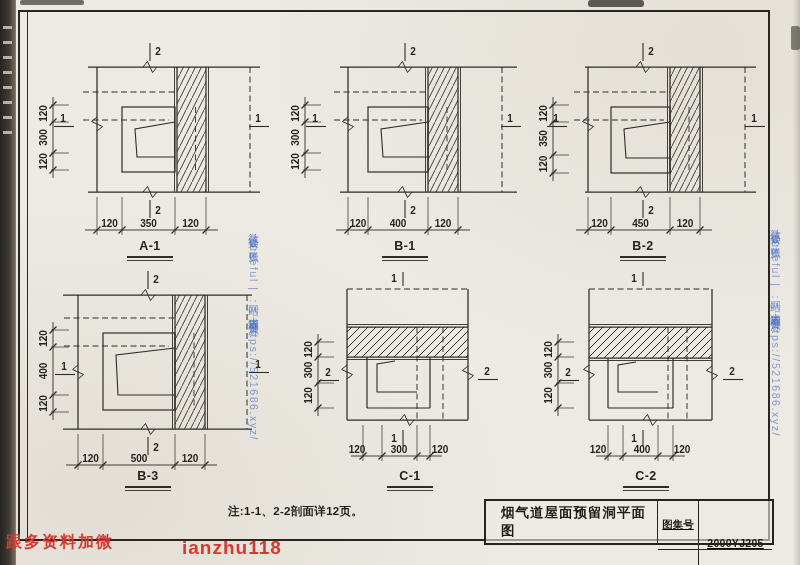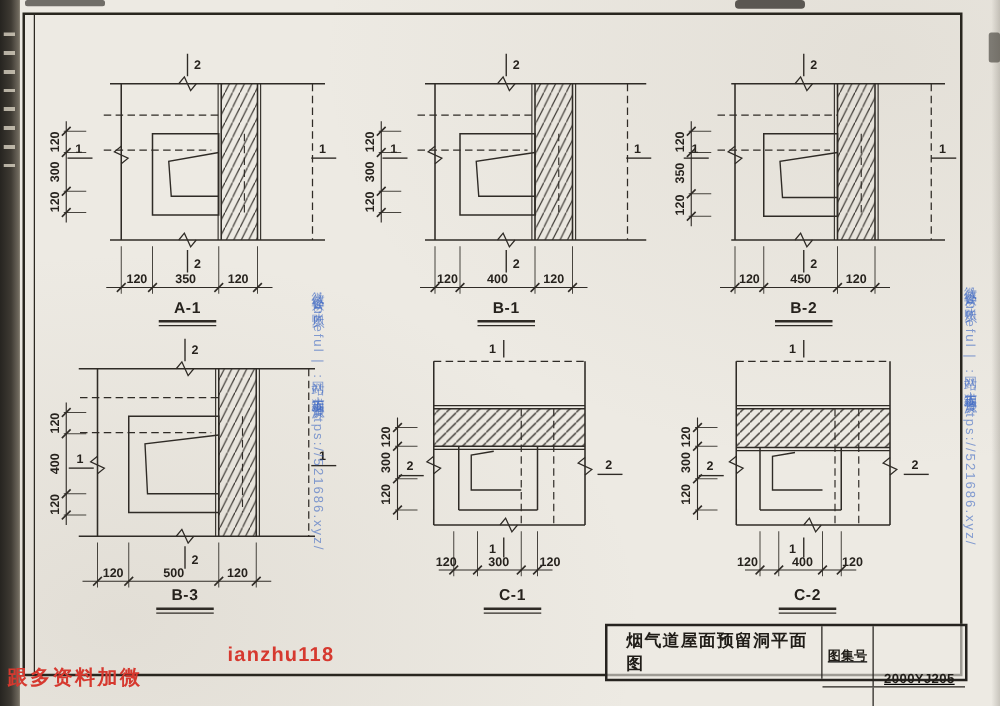--- a/index.html
+++ b/index.html
@@ -41,21 +41,21 @@
     font:700 10.5px "Liberation Sans",sans-serif;color:#201d18;}
   .tb-value{flex:1;display:flex;align-items:center;justify-content:center;
     font:700 10.5px "Liberation Sans",sans-serif;color:#201d18;letter-spacing:.3px;margin-top:36px;}
   
   .wm-col{writing-mode:vertical-rl;text-orientation:mixed;white-space:nowrap;overflow:hidden;
     font:400 10.5px "Liberation Sans",sans-serif;color:rgba(63,105,196,.62);letter-spacing:1.6px;}
   .wm-col-left{left:247px;top:225px;height:340px;}
   .wm-col-right{left:769px;top:221px;height:344px;}
   .wm-red{font-weight:700;color:#d6392f;}
   .wm-red-left{left:6px;top:532px;font-size:16px;letter-spacing:2px;}
-  .wm-red-center{left:182px;top:516px;font-size:16px;letter-spacing:1px;text-align:right;}
+  .wm-red-center{left:182px;top:537px;font-size:19px;letter-spacing:1px;text-align:right;}
 </style>
 </head>
 <body>
 
 <div id="scan">
 
   <div class="abs frame"></div>
   <div class="abs frame-inner-left"></div>
 
   <svg class="drawing" style="left:30px;top:38px;" width="245" height="232">
@@ -413,20 +413,21 @@
       <line x1="18.5" y1="120.5" x2="25.5" y2="113.5" class="ink" stroke-width="1.3"></line>
       <line x1="18.5" y1="145.5" x2="25.5" y2="138.5" class="ink" stroke-width="1.3"></line>
       <text x="16" y="83.5" class="dimtxt" text-anchor="middle" transform="rotate(-90 16 83.5)">120</text>
       <text x="16" y="104" class="dimtxt" text-anchor="middle" transform="rotate(-90 16 104)">300</text>
       <text x="16" y="129.5" class="dimtxt" text-anchor="middle" transform="rotate(-90 16 129.5)">120</text>
       <text x="110" y="214" class="titletxt" text-anchor="middle">C-2</text>
       <line x1="87" y1="221" x2="133" y2="221" class="ink" stroke-width="1.9"></line>
       <line x1="87" y1="224.5" x2="133" y2="224.5" class="ink" stroke-width="0.9"></line>
     </svg>
 
+  <div class="abs note">注:1-1、2-2剖面详12页。</div>
 
   <div class="abs title-block">
     <div class="tb-left">烟气道屋面预留洞平面图</div>
     <div class="tb-right">
       <div class="tb-row">
         <div class="tb-label">图集号</div>
         <div class="tb-value">2000YJ205</div>
       </div>
       <div class="tb-row">
         <div class="tb-label">页 次</div>

